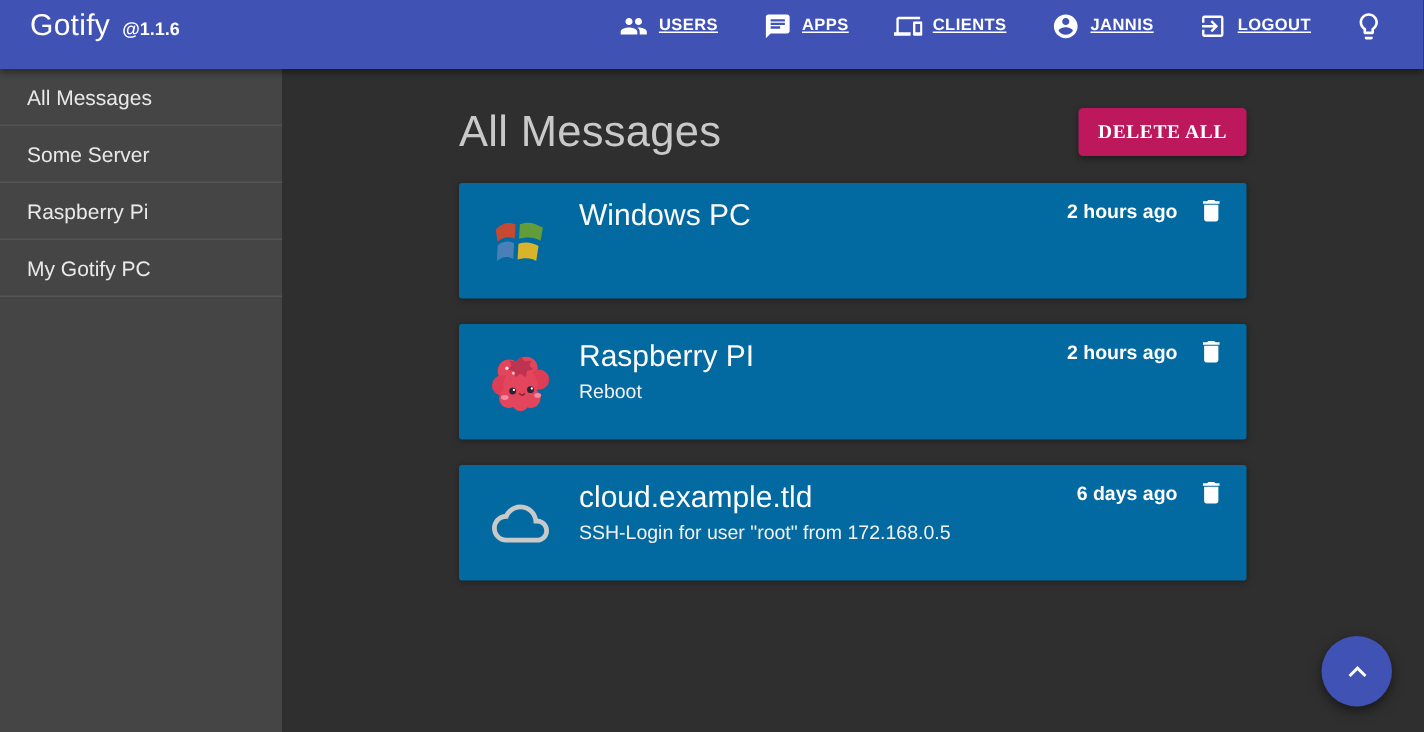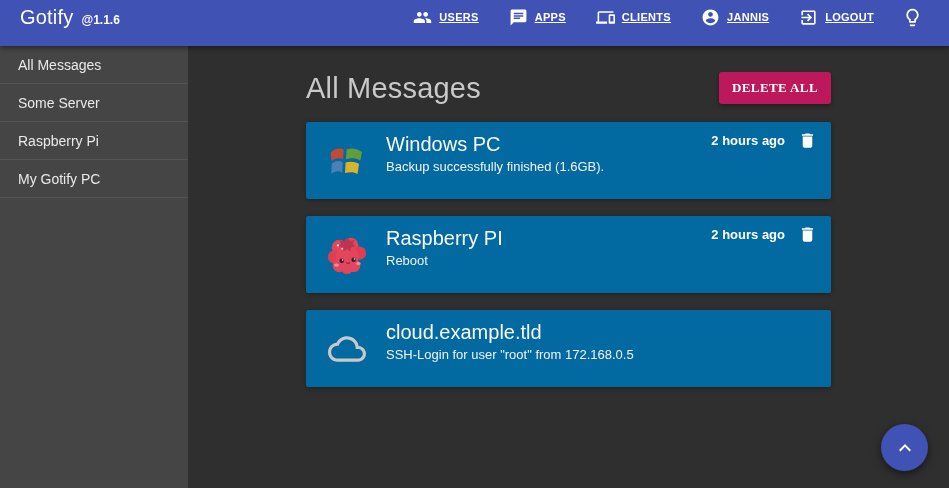--- a/index.html
+++ b/index.html
@@ -179,21 +179,20 @@
               <g transform="rotate(-2 22 22)">
                 <path fill="#c64a33" d="M5 13 C10 8 15 8 19 10 L18 20 C14 18 10 18.5 6 21.5 Z"></path>
                 <path fill="#639c3b" d="M22 10 C27 8 32 9 38 13 L36 22 C31 19 27 19 21 20 Z"></path>
                 <path fill="#4a80b8" d="M6 24 C10 21 14 21 17.5 23 L16.5 34 C13 31.5 9 32 5 35 Z"></path>
                 <path fill="#d8b42b" d="M20.5 23.5 C25.5 22 30.5 23 34.5 25.5 L32.5 36 C29 33.5 25 33.5 19.5 34.5 Z"></path>
               </g>
             </svg>
           </div>
           <div class="card-text">
             <div class="card-title">Windows PC</div>
-            <div class="card-sub">Backup successfully finished (1.6GB).</div>
           </div>
           <div class="card-meta">
             <span class="card-time">2 hours ago</span>
             <span class="trash-btn">
               <svg viewBox="0 0 24 24">
                   <path d="M6 19c0 1.1.9 2 2 2h8c1.1 0 2-.9 2-2V7H6v12zM19 4h-3.5l-1-1h-5l-1 1H5v2h14V4z"></path>
                 </svg>
             </span>
           </div>
         </div>
@@ -240,20 +239,28 @@
         <div class="card">
           <div class="card-icon">
             <svg viewBox="0 0 24 24" style="width:46px;height:38px;fill:#c9c9c9;">
               <path d="M19.35 10.04C18.67 6.59 15.64 4 12 4 9.11 4 6.6 5.64 5.35 8.04 2.34 8.36 0 10.91 0 14c0 3.31 2.69 6 6 6h13c2.76 0 5-2.24 5-5 0-2.64-2.05-4.78-4.65-4.96zM19 18H6c-2.21 0-4-1.79-4-4s1.79-4 4-4h.71C7.37 7.69 9.48 6 12 6c3.04 0 5.5 2.46 5.5 5.5v.5H19c1.66 0 3 1.34 3 3s-1.34 3-3 3z"></path>
             </svg>
           </div>
           <div class="card-text">
             <div class="card-title">cloud.example.tld</div>
             <div class="card-sub">SSH-Login for user "root" from 172.168.0.5</div>
           </div>
+          <div class="card-meta">
+            <span class="card-time">6 days ago</span>
+            <span class="trash-btn">
+              <svg viewBox="0 0 24 24">
+                  <path d="M6 19c0 1.1.9 2 2 2h8c1.1 0 2-.9 2-2V7H6v12zM19 4h-3.5l-1-1h-5l-1 1H5v2h14V4z"></path>
+                </svg>
+            </span>
+          </div>
         </div>
 
       </div>
 
     </div>
 
     <button class="fab">
       <svg viewBox="0 0 24 24">
           <path d="M7.41 15.41L12 10.83l4.59 4.58L18 14l-6-6-6 6z"></path>
         </svg>

